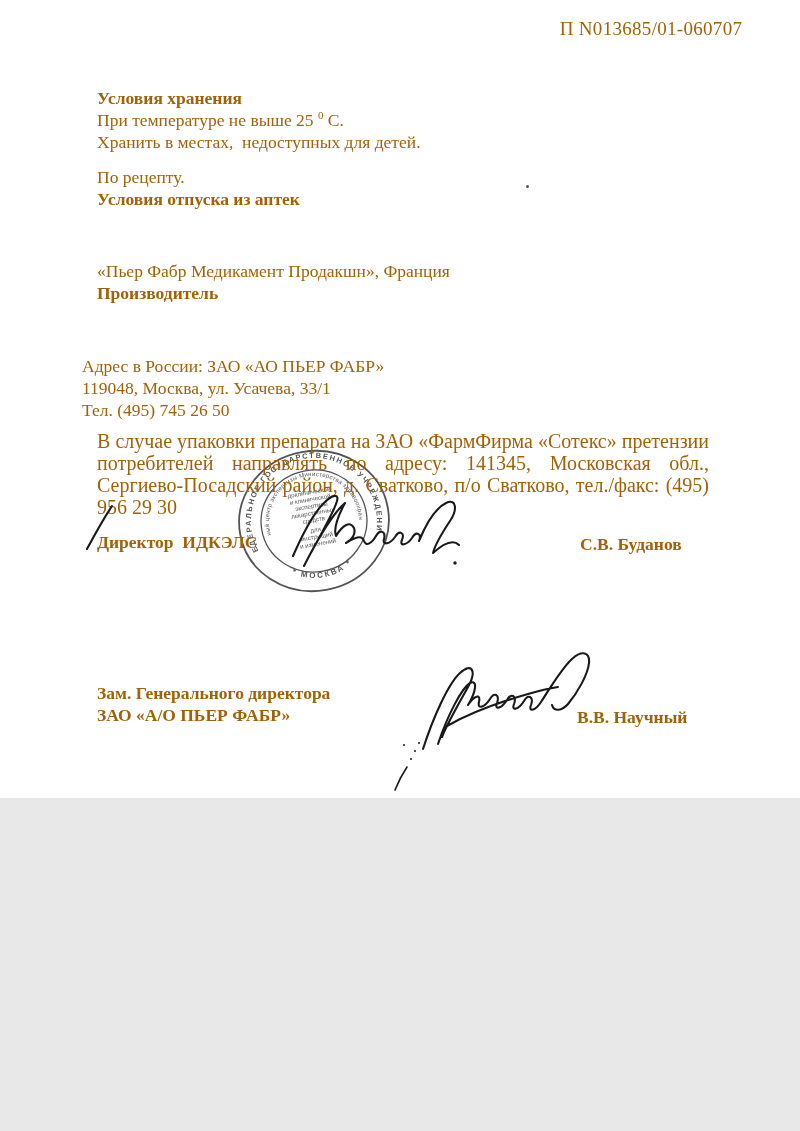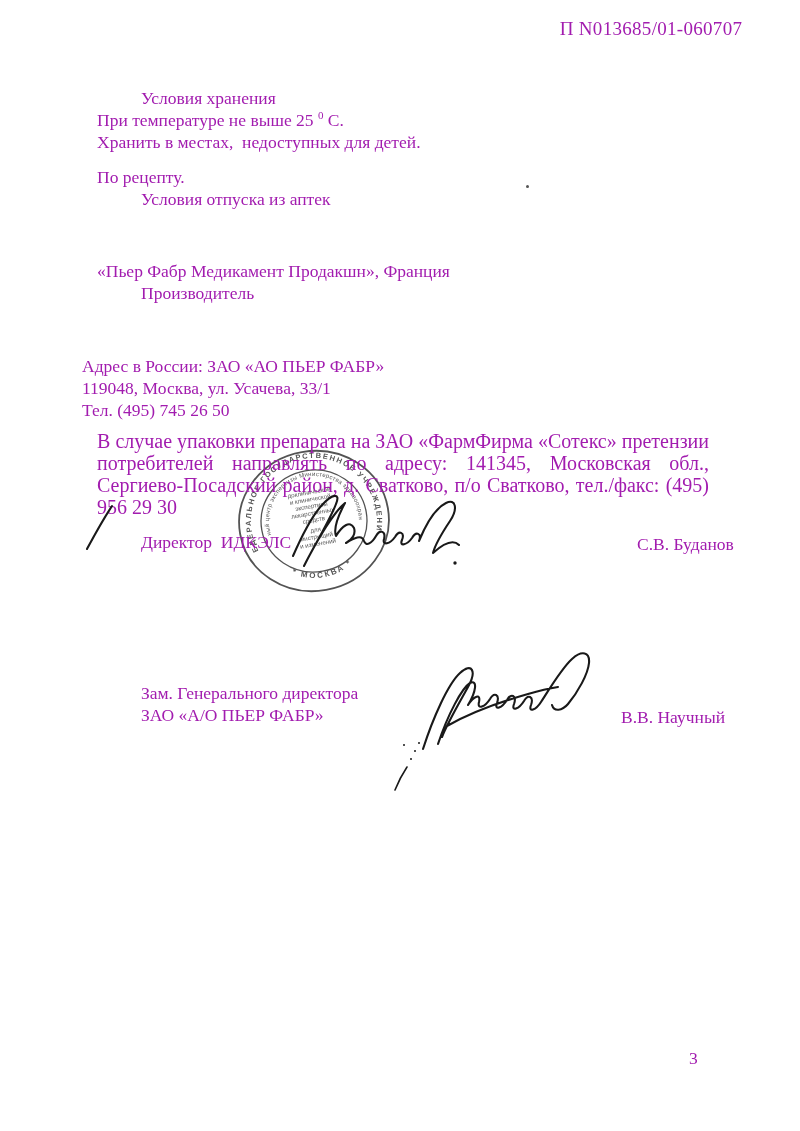--- a/index.html
+++ b/index.html
@@ -1,23 +1,23 @@
 <!DOCTYPE html>
 <html><head>
 <meta charset="utf-8">
 <style>
   html,body { margin:0; padding:0; background:#e8e8e8; }
   .page {
-    position:relative; width:800px; height:1131px; margin:0 auto;
+    position:relative; width:800px; height:798px; margin:0 auto;
     background:#ffffff; overflow:hidden;
-    font-family:"Liberation Serif", serif; color:#a21caf;
+    font-family:"Liberation Serif", serif; color:#a16207;
   }
   .abs { position:absolute; }
   .line { white-space:pre-wrap; font-size:17.5px; line-height:22px; }
-  .bold { font-weight:normal;margin-left:44px; }
+  .bold { font-weight:bold; }
   .hdr  { font-size:19px; letter-spacing:0.3px; }
   sup.deg { font-size:11px; vertical-align:super; line-height:0; }
   .para-justify {
     width:612px; text-align:justify; font-size:20px; line-height:22px;
     white-space:normal;
   }
   .speck { width:3px; height:3px; background:#555; border-radius:50%; }
   svg text { font-family:"Liberation Sans", sans-serif; }
   .stamp-ring-text { fill:#3c3c3c; }
   .sig path, .sig line { fill:none; stroke:#191919; stroke-width:2.1; stroke-linecap:round; stroke-linejoin:round; }
@@ -83,21 +83,21 @@
         <text x="85" y="105">и изменений</text>
       </g>
     </g>
   </svg>
 
   <div class="abs para-justify" style="left:97px; top:430px;">В случае упаковки препарата на ЗАО «ФармФирма «Сотекс» претензии потребителей направлять по адресу: 141345, Московская обл., Сергиево-Посадский район, д. Сватково, п/о Сватково, тел./факс: (495) 956 29 30</div>
 
   <div class="abs" style="left:97px; top:531px;">
     <span class="line bold">Директор  ИДКЭЛС</span>
   </div>
-  <div class="abs line bold" style="left:593px; top:533px;">С.В. Буданов</div>
+  <div class="abs line bold" style="left:580px; top:533px;">С.В. Буданов</div>
 
   <div class="abs" style="left:97px; top:682px;">
     <div class="line bold">Зам. Генерального директора</div>
     <div class="line bold">ЗАО «А/О ПЬЕР ФАБР»</div>
   </div>
   <div class="abs line bold" style="left:577px; top:706px;">В.В. Научный</div>
 
   <svg class="abs sig" style="left:0; top:0; pointer-events:none;" width="800" height="1131" viewBox="0 0 800 1131">
 
     <path d="M87,549 C94,536 102,521 112,506"></path>

